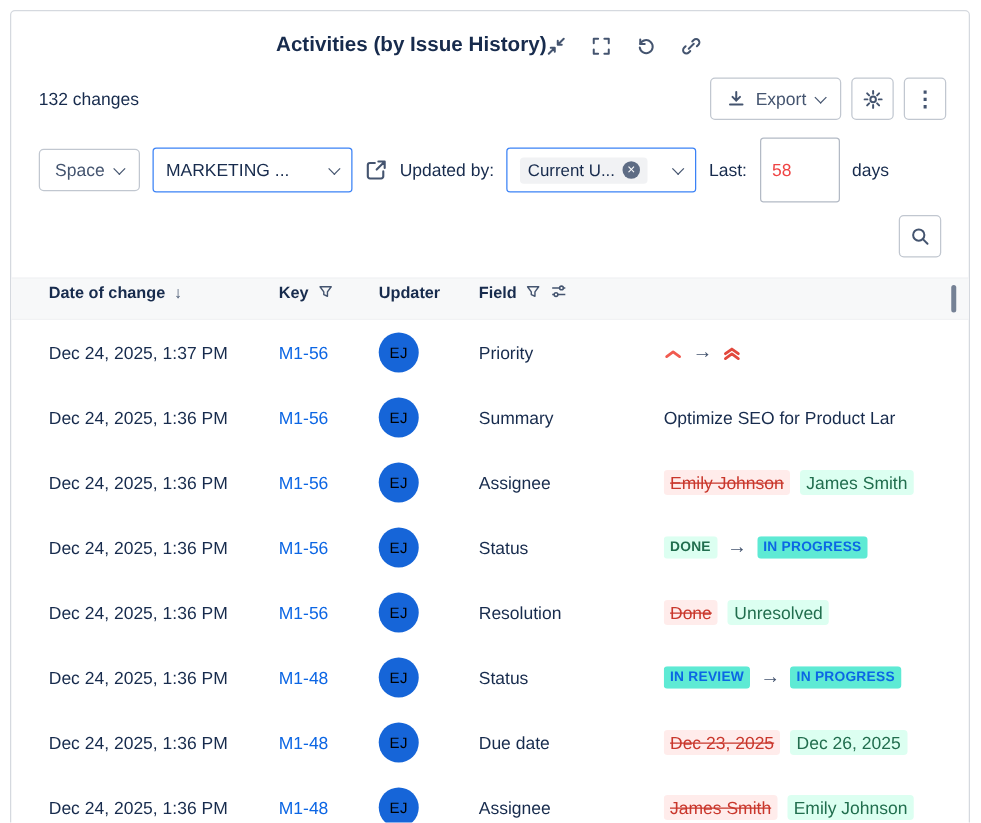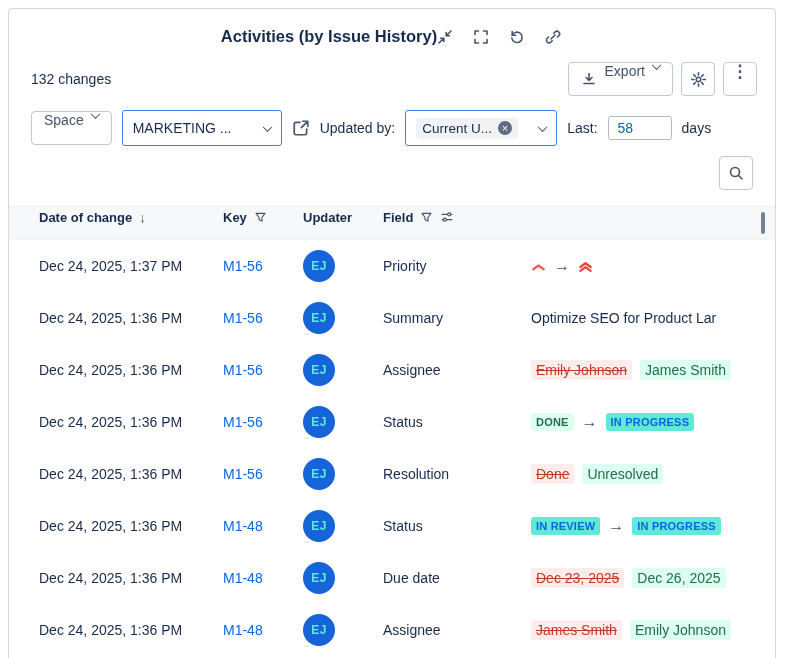--- a/index.html
+++ b/index.html
@@ -16,21 +16,21 @@
   
   .card-header { display:flex; justify-content:center; align-items:center; padding:18px 24px 0 22px; }
   .panel-title { font-size:16.5px; font-weight:700; margin:0; }
   .header-icons { display:flex; gap:20px; align-items:center; }
   .icon-btn { background:none; border:none; padding:0; cursor:pointer; color:#44546F; display:inline-flex; align-items:center; justify-content:center; }
   
   .toolbar-row { display:flex; justify-content:space-between; align-items:center; padding:16px 18px 0 22px; }
   .changes-count { font-size:14px; }
   .toolbar-actions { display:flex; gap:8px; align-items:center; }
   .btn {
-    display:inline-flex; gap:8px; height:34px; padding:0 12px;
+    display:inline-flex; align-items:center; gap:8px; height:34px; padding:0 12px;
     border:1px solid #C1C7D0; border-radius:4px; background:#fff;
     font-size:14px; color:#44546F; cursor:pointer; font-family:inherit;
   }
   .btn.square { width:34px; padding:0; justify-content:center; }
   .kebab-glyph { font-size:17px; font-weight:700; color:#44546F; line-height:1; }
   
   .filter-row { display:flex; align-items:center; gap:10px; padding:14px 18px 0 22px; }
   .label { font-size:14px; color:#172B4D; white-space:nowrap; }
   .select {
     display:inline-flex; align-items:center; justify-content:space-between; gap:8px;
@@ -42,42 +42,42 @@
   .user-select { width:152px; }
   .chev {
     width:7px; height:7px; border-right:1.8px solid #44546F; border-bottom:1.8px solid #44546F;
     transform:rotate(45deg) translate(-1px,-1px); display:inline-block; flex:none;
   }
   .chip { background:#F1F2F4; border-radius:3px; padding:3px 6px; font-size:13.5px; display:inline-flex; align-items:flex-start; gap:6px; white-space:nowrap; overflow:hidden; }
   .chip-x {
     width:14px; height:14px; border-radius:50%; background:#5E6C84; color:#fff;
     font-size:11px; line-height:14px; text-align:center; display:inline-block; cursor:pointer; flex:none;
   }
-  .days-input { width:64px; height:24px; border:1px solid #B3BAC5; border-radius:3px; padding:0 9px; font-size:14px; font-family:inherit; color:#0369a1; }
+  .days-input { width:64px; height:52px; border:1px solid #B3BAC5; border-radius:3px; padding:0 9px; font-size:14px; font-family:inherit; color:#ef4444; }
   
   .search-row { display:flex; justify-content:flex-end; padding:10px 22px 0 0; }
   
   .table { margin-top:16px; position:relative; }
   .thead {
     display:grid; grid-template-columns:184px 80px 80px 148px 1fr; align-items:center;
     height:34px; background:#F7F8F9; padding:0 8px 12px 30px;
     border-top:1px solid #F1F2F4; border-bottom:1px solid #F1F2F4;
   }
   .th { display:flex; align-items:center; gap:7px; font-size:13px; font-weight:700; color:#172B4D; }
   .sort-glyph { font-size:13px; font-weight:400; color:#44546F; cursor:pointer; }
   .th .icon-btn svg { display:block; }
   .tr {
     display:grid; grid-template-columns:184px 80px 80px 148px 1fr; align-items:center;
     height:52px; padding-left:30px;
   }
   .td { font-size:14px; color:#172B4D; }
   .key-link { color:#0C66E4; text-decoration:none; cursor:pointer; }
   .avatar {
-    width:32px; height:32px; border-radius:50%; background:#1665D8; color:#5eead4;
-    font-size:12px; font-weight:700; letter-spacing:.3px;
+    width:32px; height:32px; border-radius:50%; background:#1665D8; color:#000000;
+    font-size:12px; font-weight:400; letter-spacing:.3px;
     display:flex; align-items:center; justify-content:center; cursor:pointer;
   }
   .td-changes { display:flex; align-items:center; gap:8px; white-space:nowrap; overflow:hidden; padding-right:4px; }
   .chg-arrow { color:#44546F; font-size:16px; flex:none; }
   .chg-icon { display:inline-flex; align-items:center; flex:none; }
   .chg-text { color:#172B4D; }
   .chg-removed { background:#FFECEB; color:#C9372C; text-decoration:line-through; padding:2px 5px; border-radius:3px; flex:none; }
   .chg-added { background:#DCFFF1; color:#216E4E; padding:2px 5px; border-radius:3px; flex:none; }
   .badge { font-size:11px; font-weight:700; padding:3px 5px; border-radius:3px; letter-spacing:.2px; flex:none; }
   .badge.green { background:#DCFFF1; color:#216E4E; }

